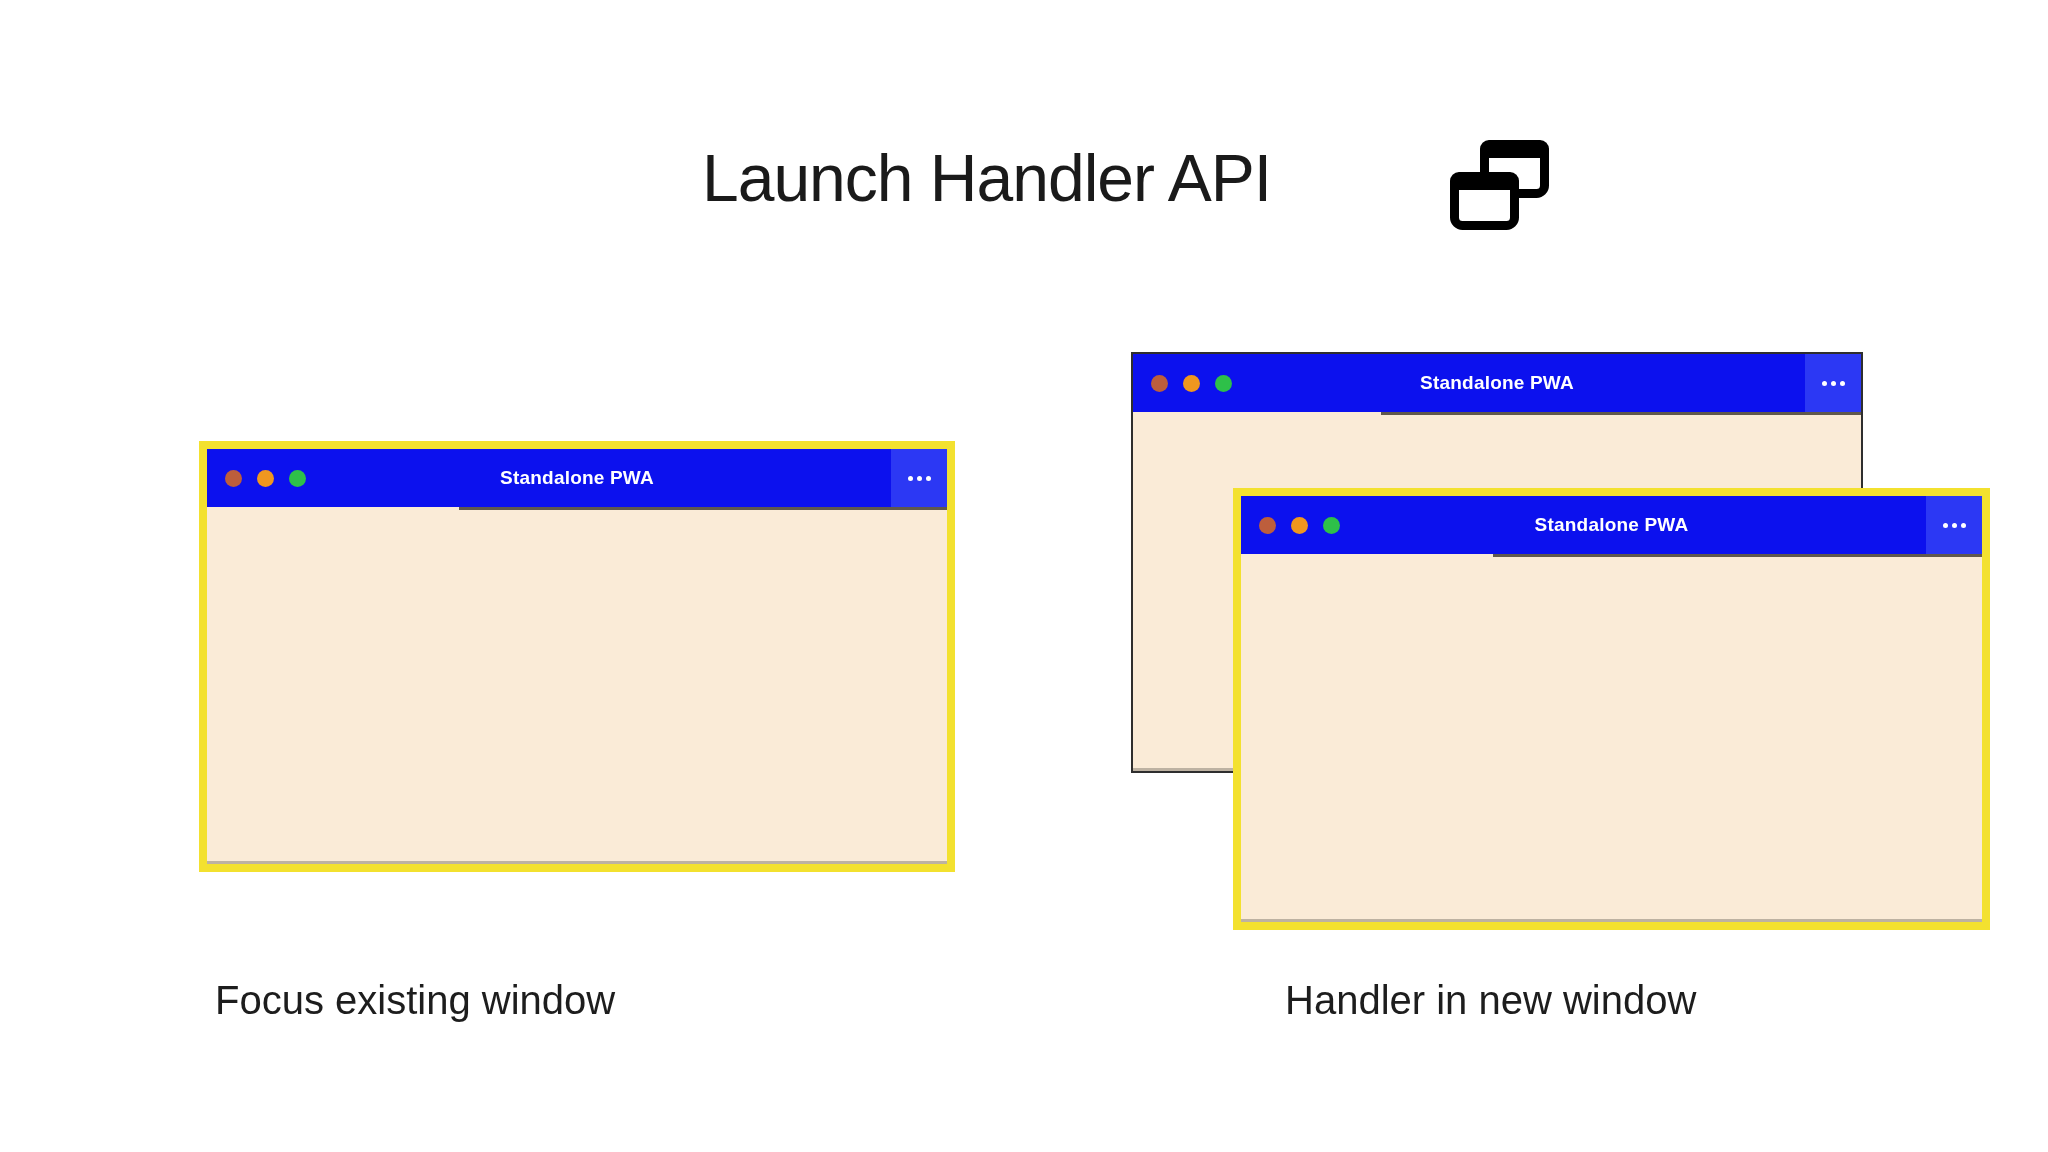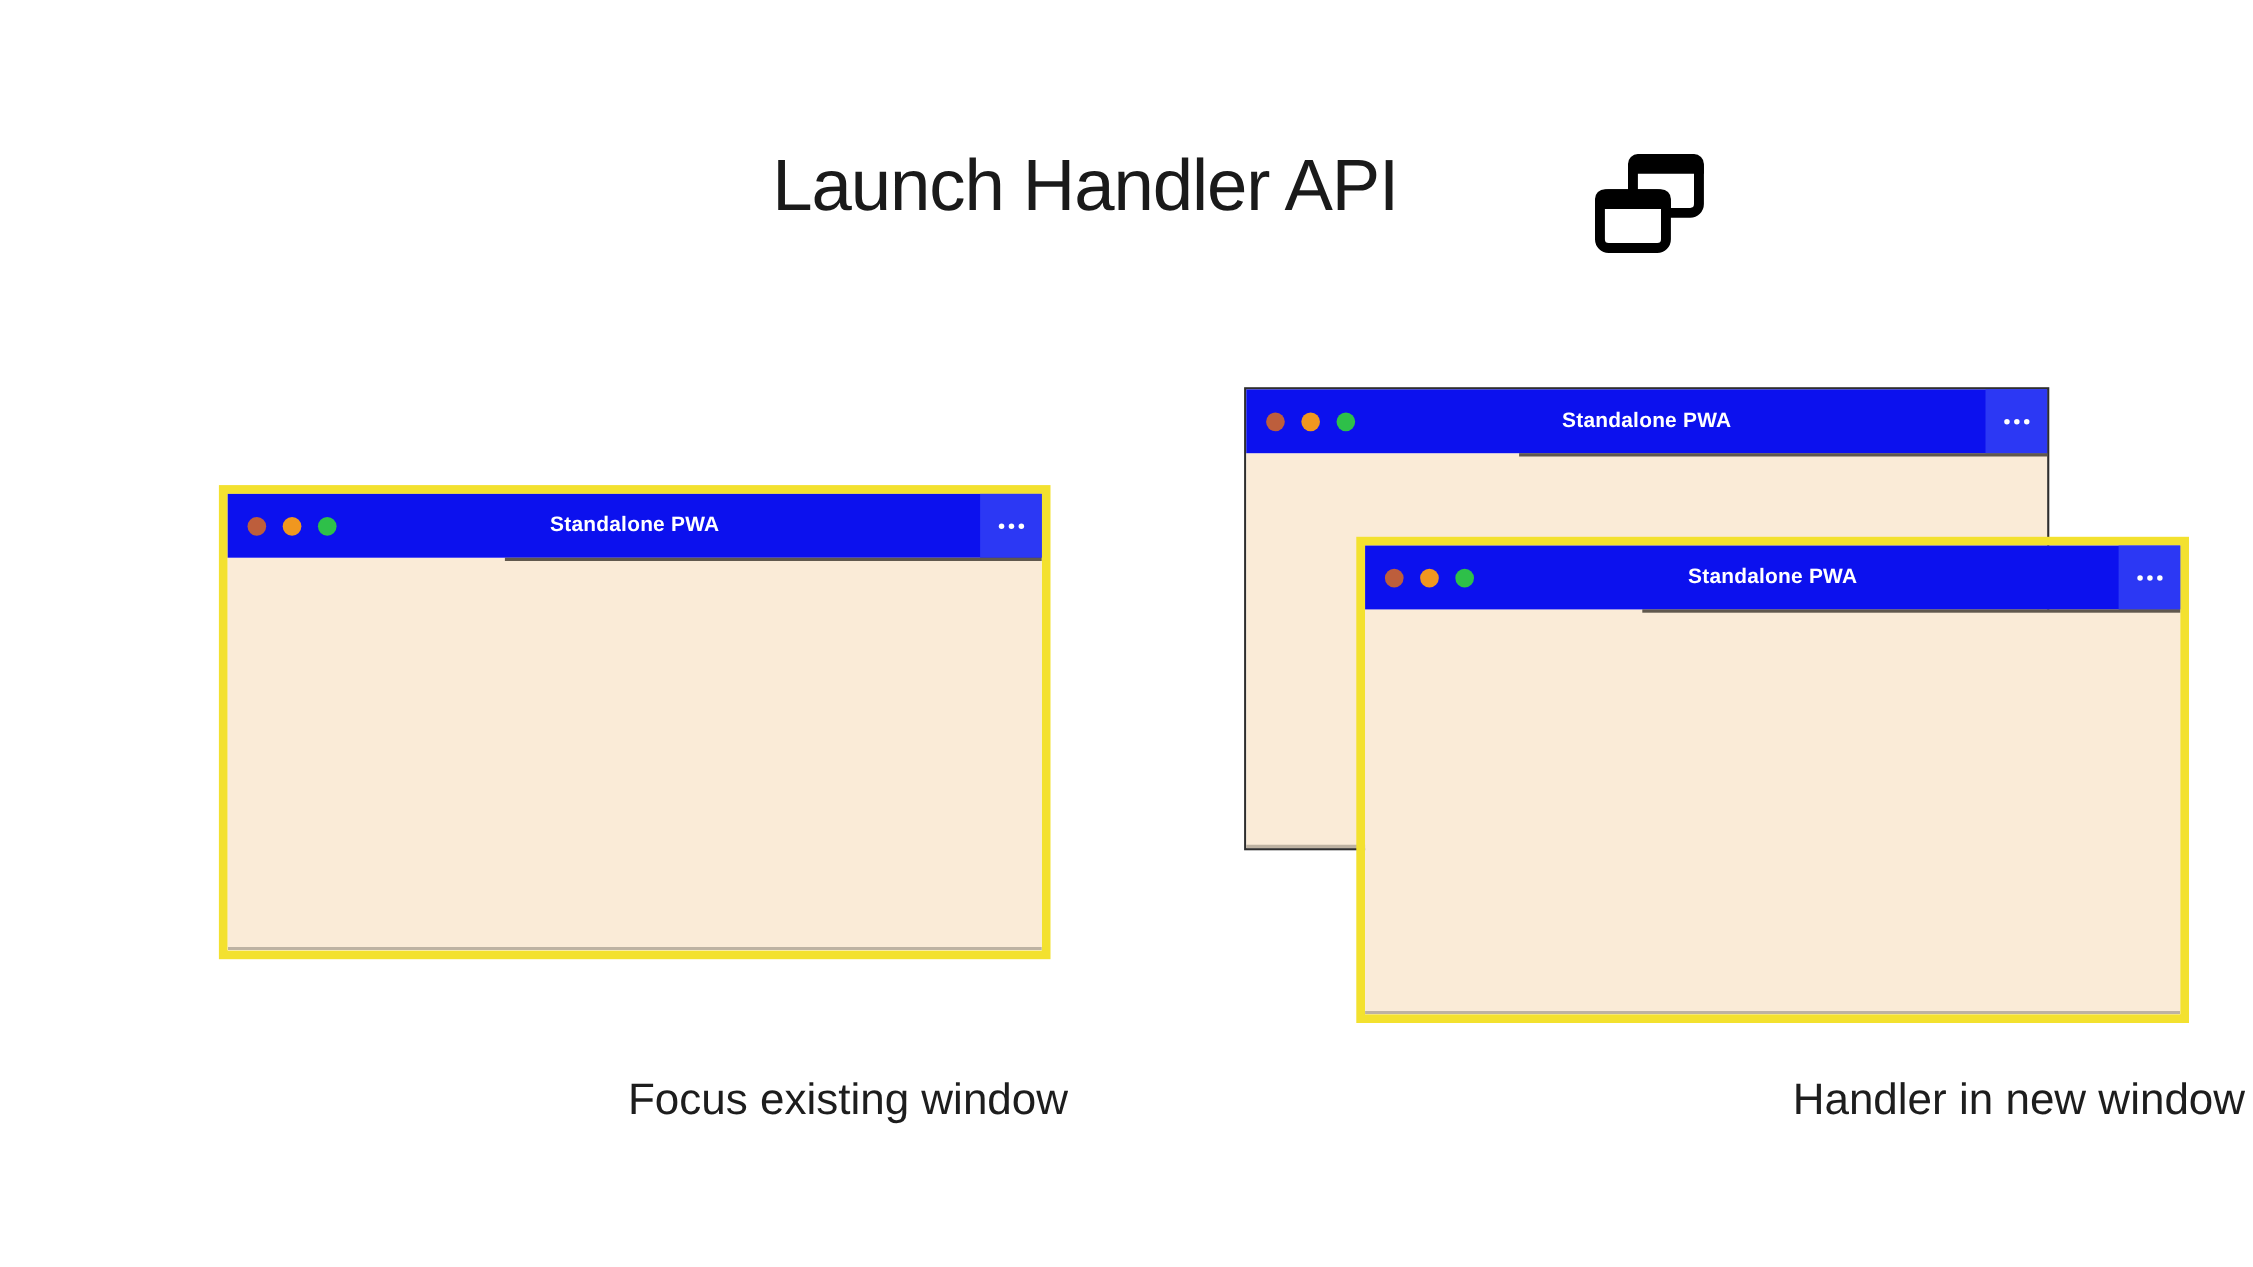--- a/index.html
+++ b/index.html
@@ -3,21 +3,21 @@
 <meta charset="utf-8">
 <style>
   html,body { margin:0; padding:0; background:#ffffff; }
   .stage {
     position:relative; width:2048px; height:1152px; overflow:hidden;
     background:#ffffff; font-family:"Liberation Sans", sans-serif;
   }
 
   
   .heading {
-    position:absolute; left:702px; top:130px;
+    position:absolute; left:702px; top:140px;
     font-size:66px; font-weight:400; letter-spacing:-1px;
     color:var(--heading-text,#1a1a1a); white-space:nowrap;
   }
   .title-icon { position:absolute; left:1450px; top:138px; width:100px; height:94px; }
 
   
   .window {
     position:absolute; box-sizing:border-box;
     display:flex; flex-direction:column;
   }
@@ -59,21 +59,21 @@
   }
 
   
   #win-left  { left:199px;  top:441px; width:756px; height:431px; }
   #win-back  { left:1131px; top:352px; width:732px; height:421px; }
   #win-front { left:1233px; top:488px; width:757px; height:442px; }
 
   
   .caption {
     position:absolute; top:978px; width:756px;
-    font-size:40px; font-weight:400; color:#1d1d1d; text-align:right;
+    font-size:40px; font-weight:400; color:#1d1d1d; text-align:left;
     white-space:nowrap;
   }
   #cap-left  { left:215px; }
   #cap-right { left:1285px; }
 </style>
 </head>
 <body>
 
 <div class="stage">
 

